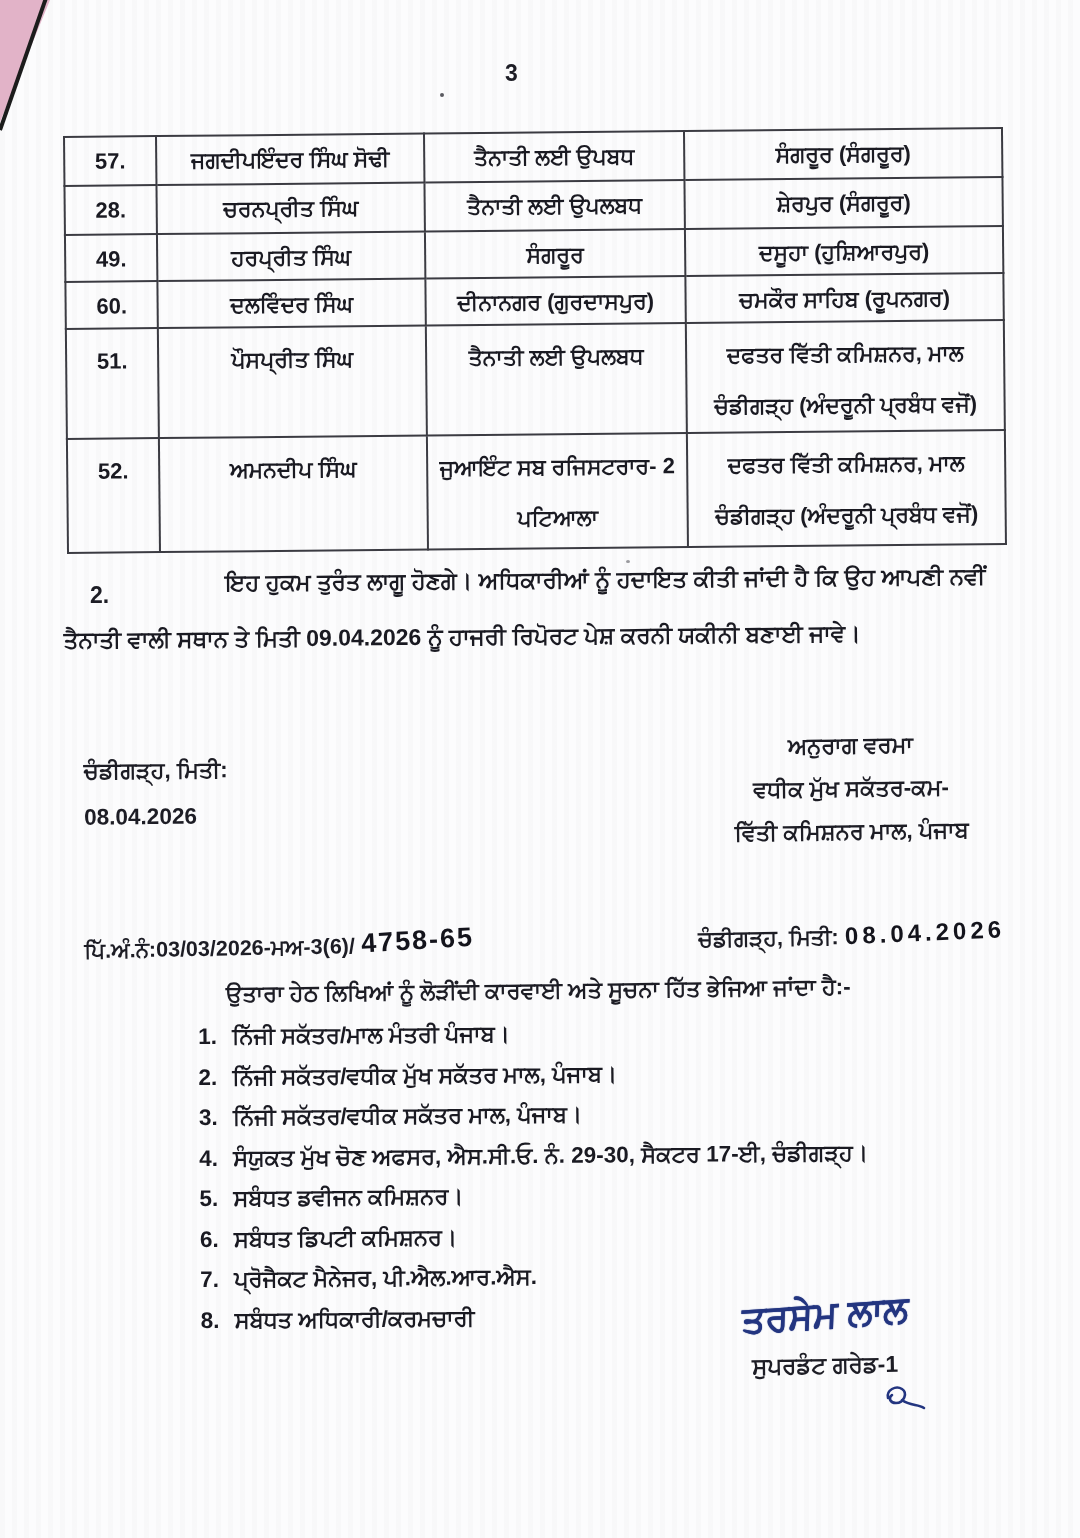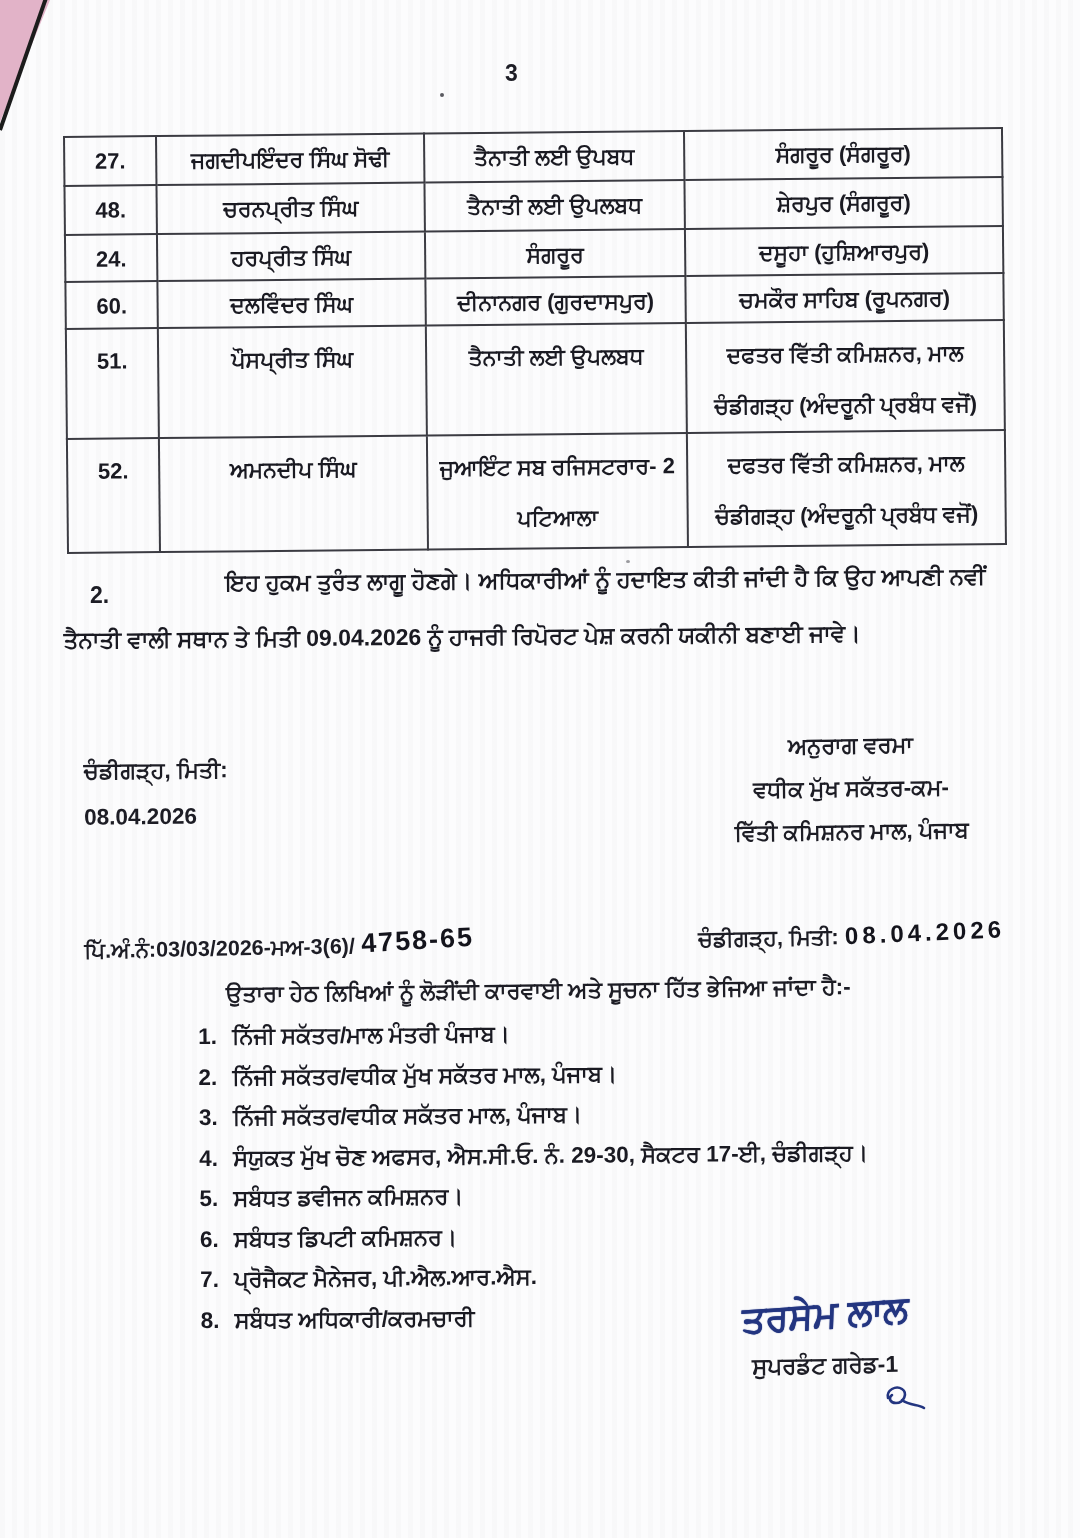--- a/index.html
+++ b/index.html
@@ -110,33 +110,33 @@
   <div id="tbl-wrap" class="abs tilt">
     <table>
       <colgroup>
           <col style="width:92px">
           <col style="width:268px">
           <col style="width:260px">
           <col style="width:318px">
         </colgroup>
       <tbody>
           <tr class="r-sm">
-        <td>27.</td>
+        <td>57.</td>
         <td>ਜਗਦੀਪਇੰਦਰ ਸਿੰਘ ਸੋਢੀ</td>
         <td>ਤੈਨਾਤੀ ਲਈ ਉਪਬਧ</td>
         <td>ਸੰਗਰੂਰ (ਸੰਗਰੂਰ)</td>
       </tr>
       <tr class="r-sm">
-        <td>48.</td>
+        <td>28.</td>
         <td>ਚਰਨਪ੍ਰੀਤ ਸਿੰਘ</td>
         <td>ਤੈਨਾਤੀ ਲਈ ਉਪਲਬਧ</td>
         <td>ਸ਼ੇਰਪੁਰ (ਸੰਗਰੂਰ)</td>
       </tr>
       <tr class="r-49">
-        <td>24.</td>
+        <td>49.</td>
         <td>ਹਰਪ੍ਰੀਤ ਸਿੰਘ</td>
         <td>ਸੰਗਰੂਰ</td>
         <td>ਦਸੂਹਾ (ਹੁਸ਼ਿਆਰਪੁਰ)</td>
       </tr>
       <tr class="r-50">
         <td>60.</td>
         <td>ਦਲਵਿੰਦਰ ਸਿੰਘ</td>
         <td>ਦੀਨਾਨਗਰ (ਗੁਰਦਾਸਪੁਰ)</td>
         <td>ਚਮਕੌਰ ਸਾਹਿਬ (ਰੂਪਨਗਰ)</td>
       </tr>

